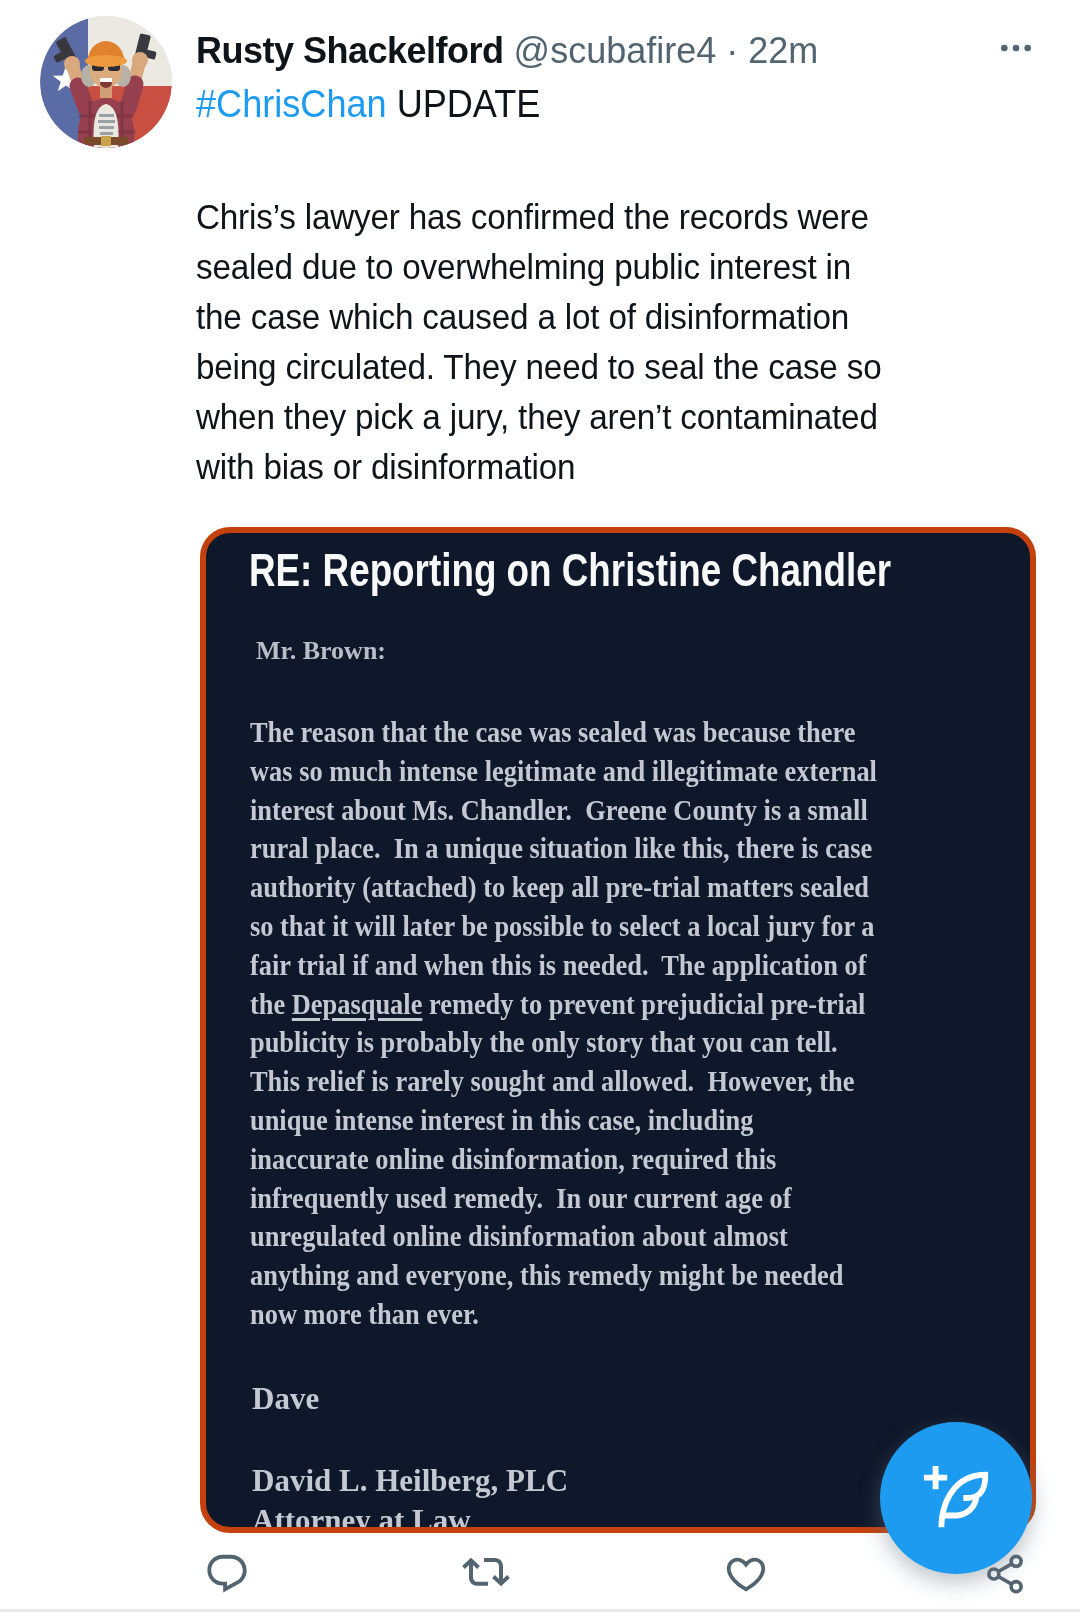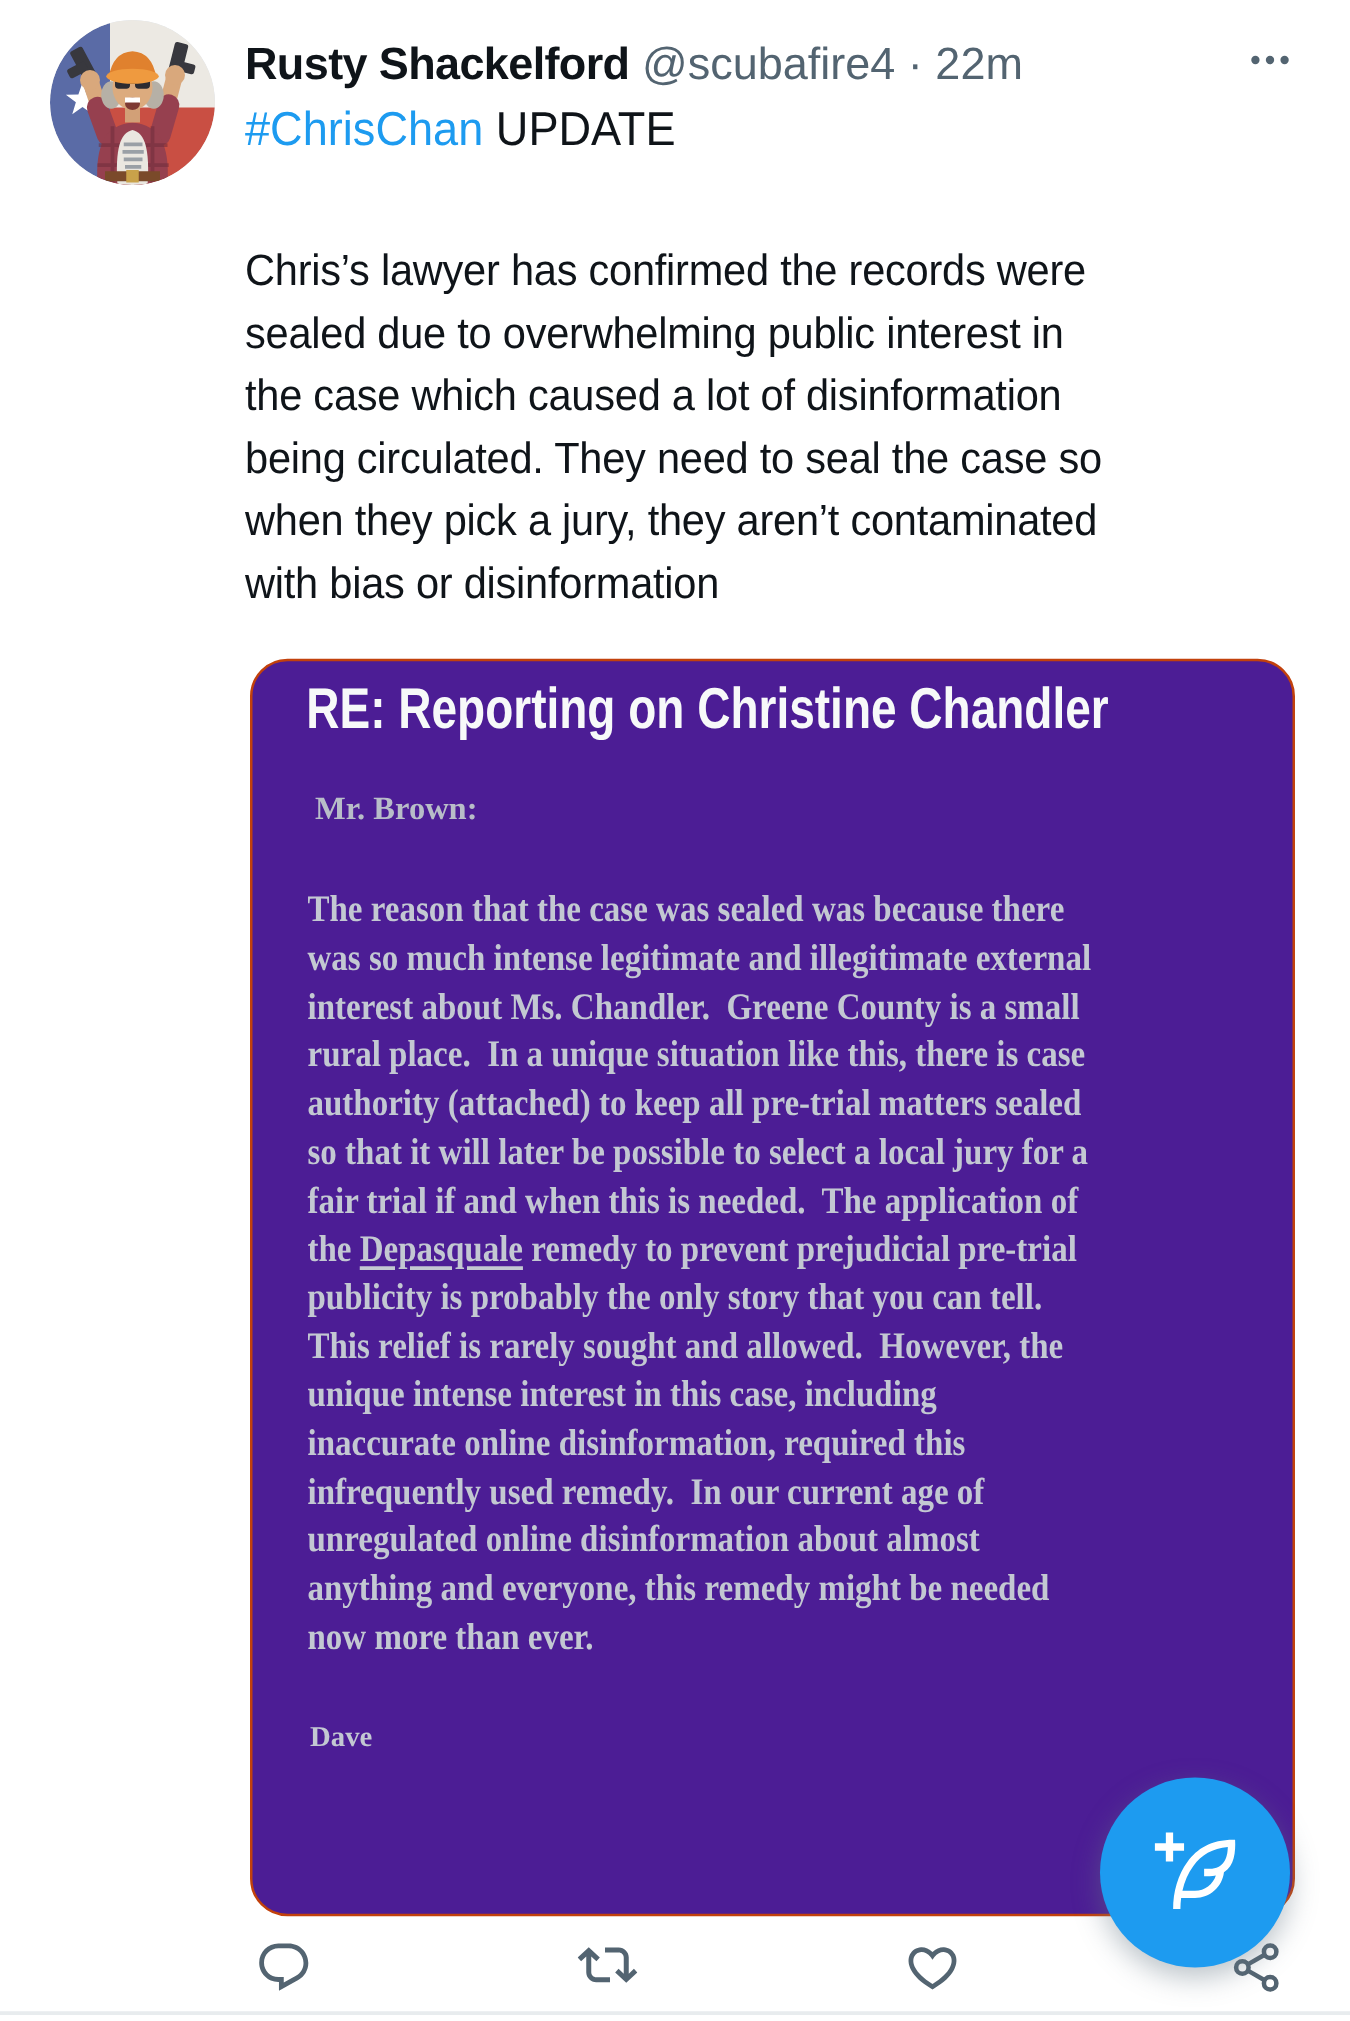--- a/index.html
+++ b/index.html
@@ -26,40 +26,40 @@
   .hashtag { color:#1d9bf0; cursor:pointer; }
   .line1-rest { color:#0f1419; }
   .tweet-body {
     position:absolute; left:196px; top:192px; width:880px;
     font-size:35px; line-height:50px; color:#0f1419; white-space:pre-line;
     transform:scaleX(.95); transform-origin:left top; letter-spacing:-0.2px;
   }
   
   .media-card {
     position:absolute; left:200px; top:527px; width:836px; height:1006px;
-    background:#4c1d95; border:2px solid #c2410c; border-radius:30px;
+    background:#0f172a; border:6px solid #c2410c; border-radius:30px;
     overflow:hidden; cursor:pointer;
   }
   .letter-title {
     position:absolute; left:43px; top:10px; font-size:46px; font-weight:700;
     color:#f7f9f9; white-space:nowrap; transform:scaleX(.8); transform-origin:left top;
     letter-spacing:0px;
   }
   .serif { font-family:"Liberation Serif", serif; font-weight:700; }
   .letter-salutation {
     position:absolute; left:50px; top:103px; font-size:26px; color:#b8bdc8;
   }
   .letter-para {
     position:absolute; left:44px; top:180px; width:880px;
     font-size:30px; line-height:38.8px; color:#c3c8d2; white-space:pre-wrap;
     transform:scaleX(.88); transform-origin:left top;
   }
   .letter-para .u { text-decoration:underline; text-underline-offset:4px; }
   .letter-signoff {
-    position:absolute; left:46px; top:848px; font-size:23px; color:#c3c8d2;
+    position:absolute; left:46px; top:848px; font-size:31px; color:#c3c8d2;
   }
   .letter-signature {
     position:absolute; left:46px; top:928px; font-size:31px; line-height:40px; color:#c3c8d2;
   }
   
   .fab {
     position:absolute; left:880px; top:1422px; width:152px; height:152px;
     border-radius:50%; background:#1d9bf0; display:flex; align-items:center;
     justify-content:center; box-shadow:0 8px 22px rgba(101,119,134,.45); cursor:pointer; z-index:5;
   }
@@ -180,20 +180,24 @@
 the </span><span class="u">Depasquale</span><span> remedy to prevent prejudicial pre-trial
 publicity is probably the only story that you can tell.
 This relief is rarely sought and allowed.  However, the
 unique intense interest in this case, including
 inaccurate online disinformation, required this
 infrequently used remedy.  In our current age of
 unregulated online disinformation about almost
 anything and everyone, this remedy might be needed
 now more than ever.</span></div>
     <div class="letter-signoff serif">Dave</div>
+    <div class="letter-signature serif">
+      <div>David L. Heilberg, PLC</div>
+      <div>Attorney at Law</div>
+    </div>
   </div>
 
   <div class="fab">
     <svg width="70" height="70" viewBox="0 0 24 24">
       <path fill="#ffffff" d="M23 3c-6.62-.1-10.38 2.421-13.05 6.03C7.29 12.61 6 17.331 6 22h2c0-1.007.07-2.012.19-3H12c4.1 0 7.48-3.082 7.94-7.054C22.79 10.147 23.17 6.359 23 3zm-7 8h-1.5v2H16c.63-.016 1.2-.08 1.72-.188C16.95 15.24 14.68 17 12 17H8.55c.57-2.512 1.57-4.851 3-6.78 2.16-2.912 5.29-4.911 9.45-5.187C20.95 8.079 19.9 11 16 11zM4 9V6H1V4h3V1h2v3h3v2H6v3H4z"></path>
     </svg>
   </div>
 
   <div class="action-bar">
     <button class="action-btn">

